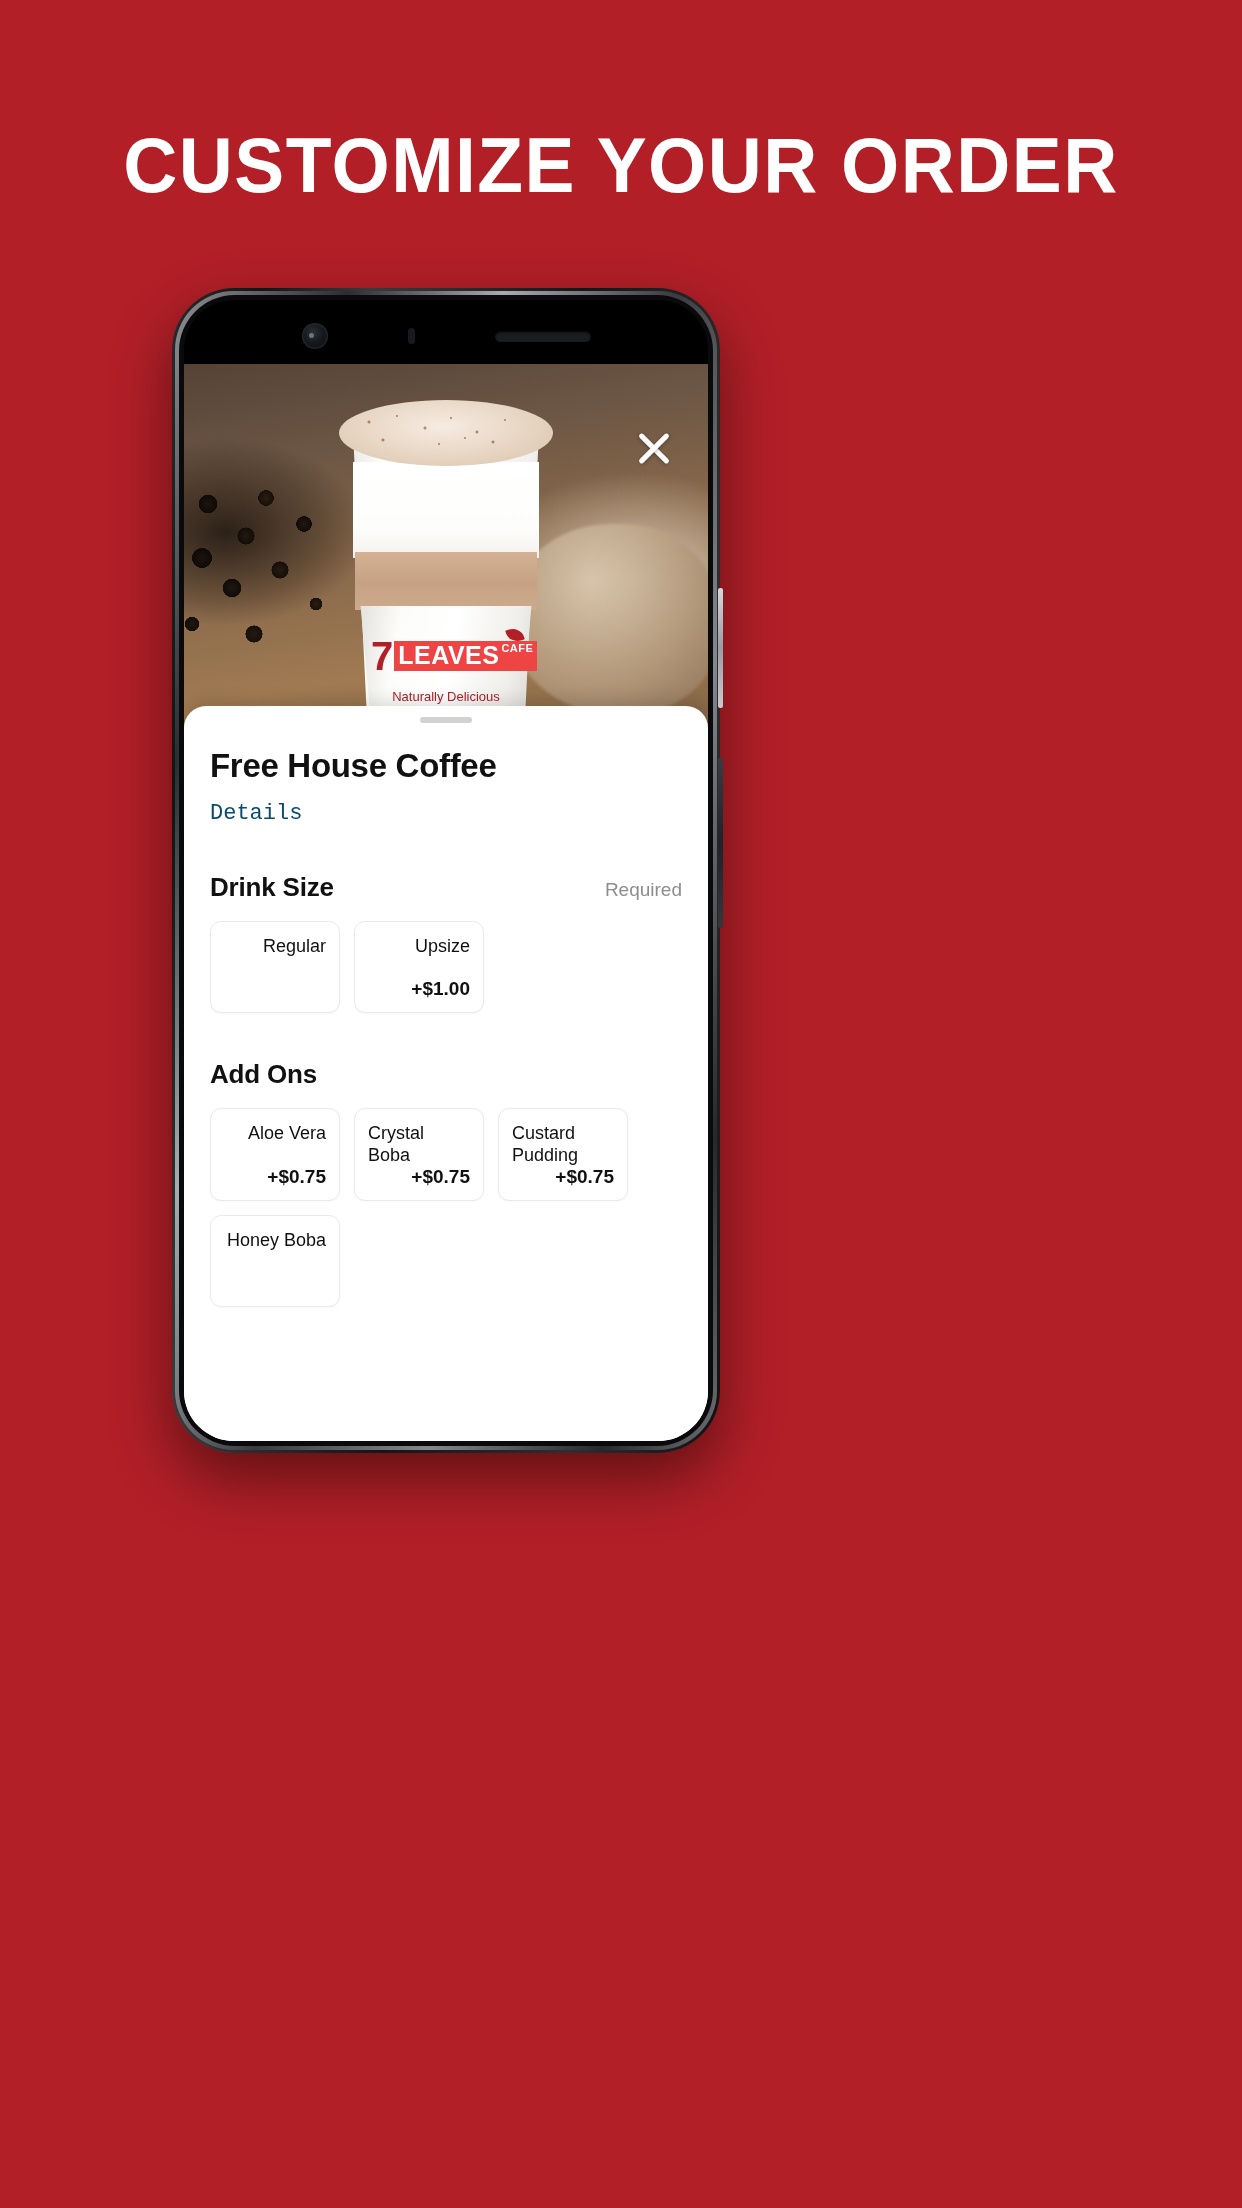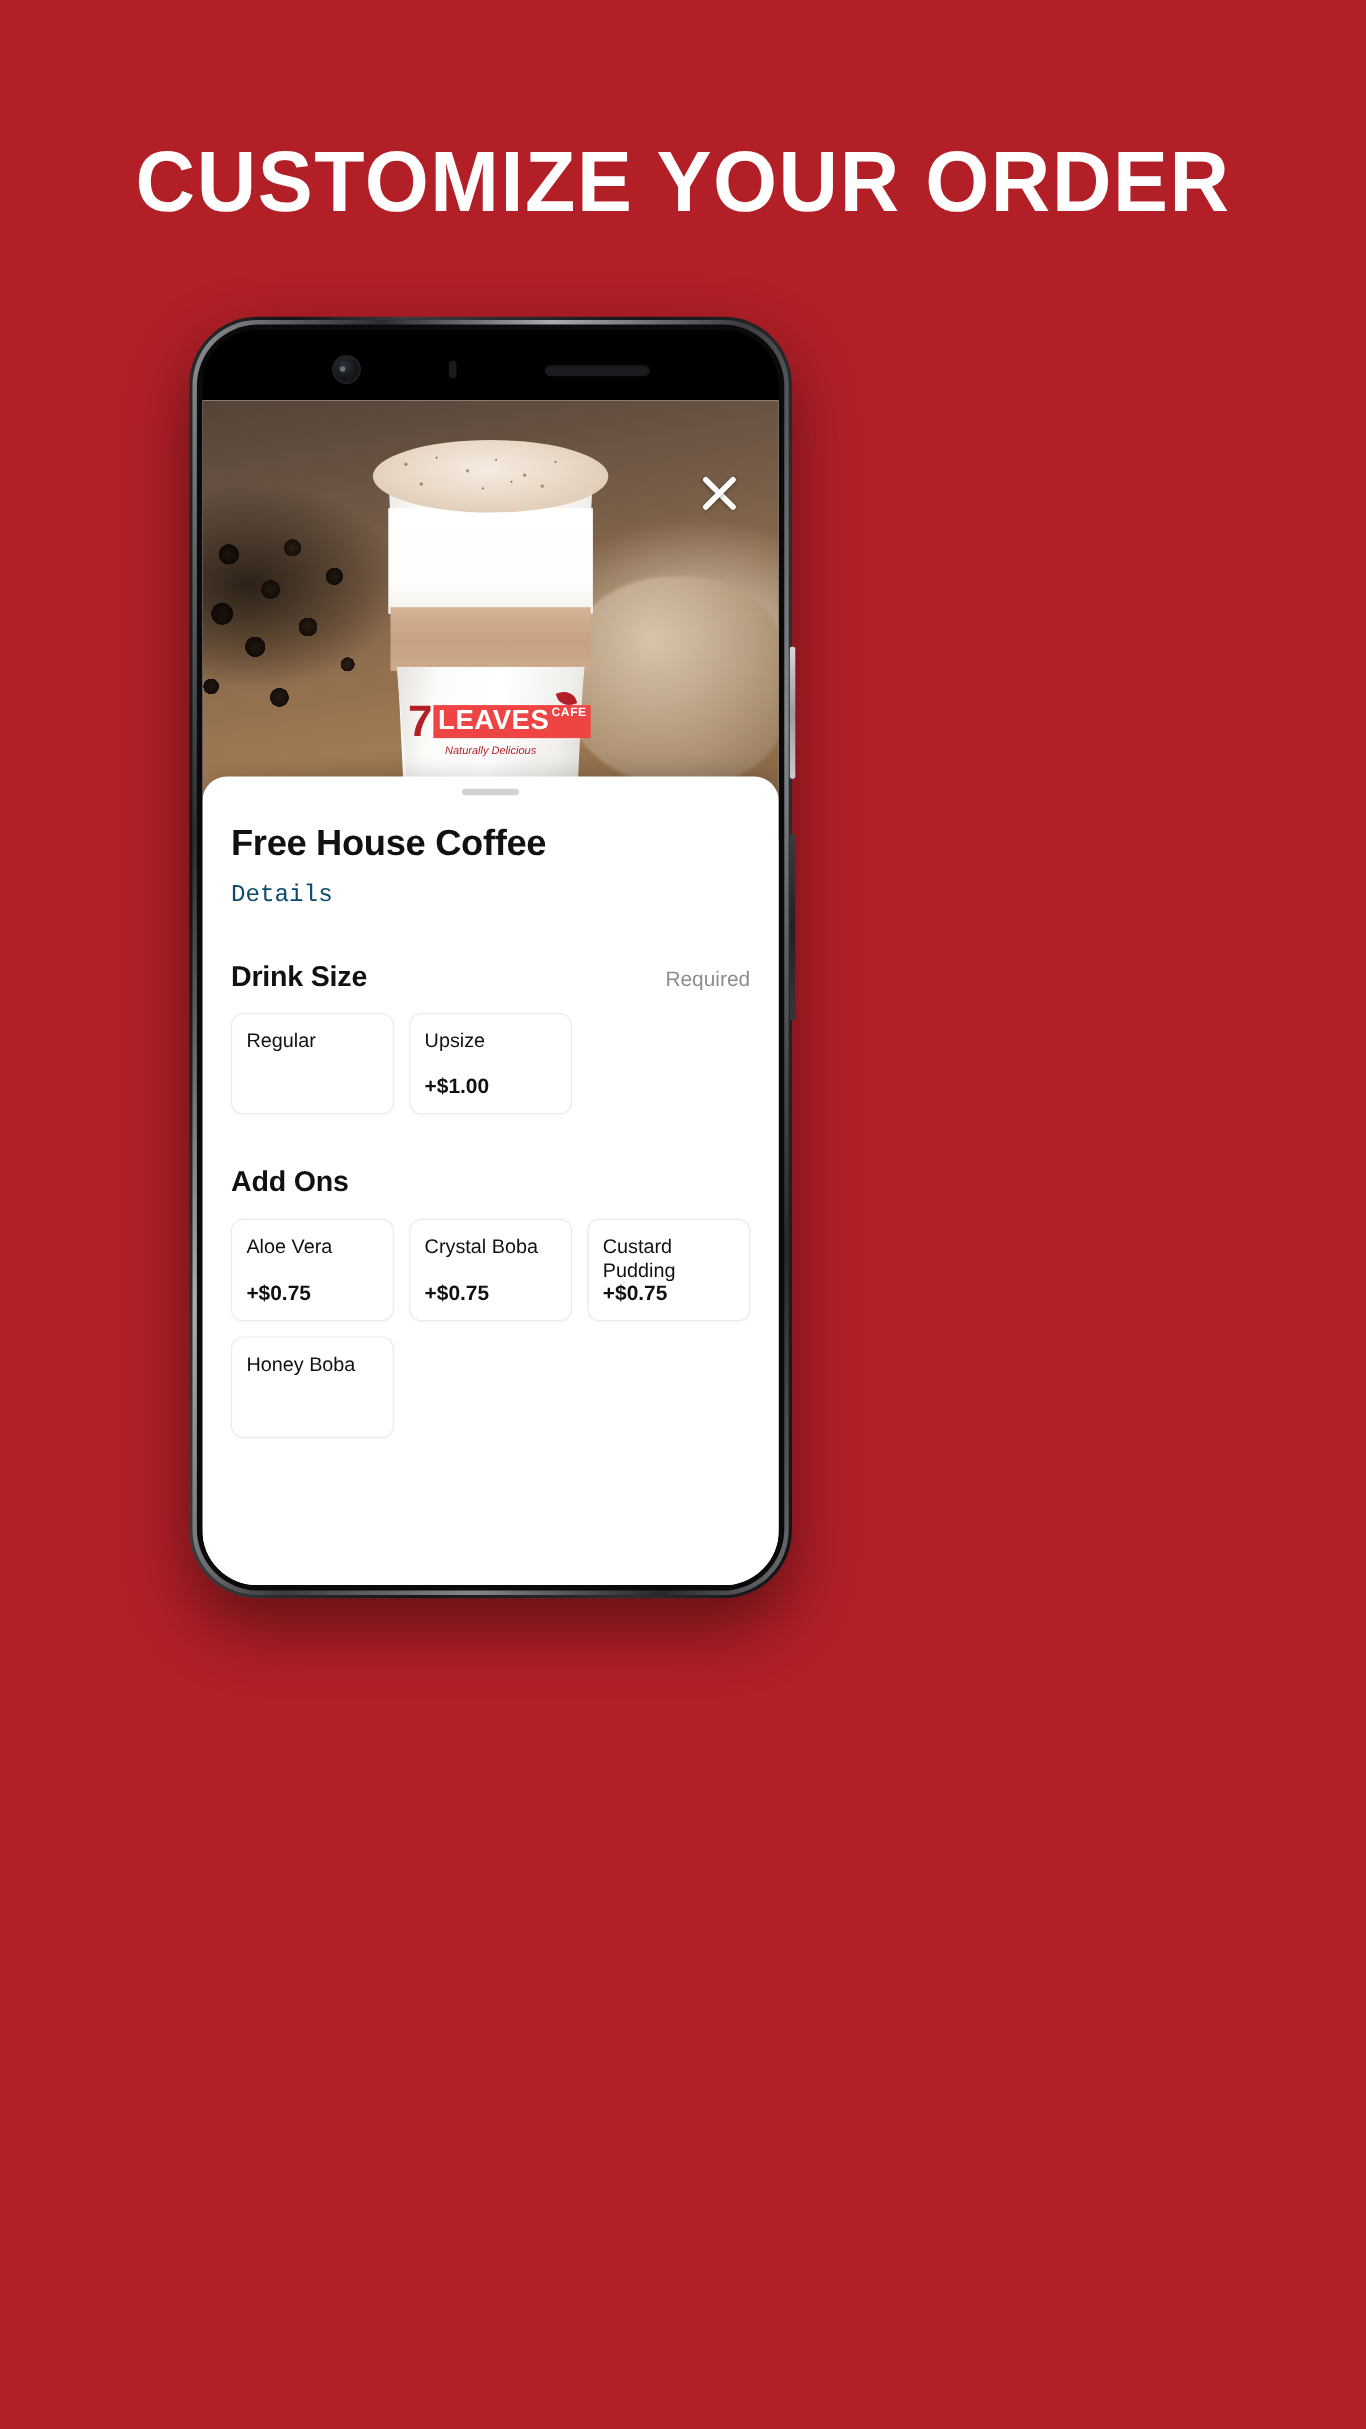--- a/index.html
+++ b/index.html
@@ -256,23 +256,22 @@
     font-size: 25px;
     letter-spacing: 0.5px;
     padding: 2px 4px 3px 4px;
     font-weight: 700;
     display: inline-flex;
     gap: 2px;
   }
   .logo-cafe { font-size: 11px; letter-spacing: 0.5px; padding-bottom: 1px; }
   .logo-tag {
     color: #B21F27;
-    font-size: 10px;
-    margin-top: 5px;
-    font-style: italic;
+    font-size: 13px;
+    margin-top: 17px;
   }
 
   
   .statusbar {
     position: absolute;
     top: 0; left: 0; right: 0;
     height: 60px;
     z-index: 8;
     display: flex;
     align-items: center;
@@ -403,31 +402,32 @@
     color: #8d8d92;
   }
 
   .opt-grid {
     display: flex;
     flex-wrap: wrap;
     gap: 14px;
     margin-top: 18px;
   }
   .opt-card {
-    width: 148px;
+    width: 130px;
     min-height: 92px;
     border: 1px solid #eaeaea;
     border-radius: 11px;
     background: #fff;
     box-shadow: 0 1px 2px rgba(0,0,0,0.03);
     padding: 14px 13px 12px 13px;
     display: flex;
     flex-direction: column;
     justify-content: flex-start;
     cursor: pointer;
+    align-items: flex-end;
   }
   .opt-name {
     font-size: 18px;
     color: #111;
     line-height: 1.2;
   }
   .opt-price {
     margin-top: auto;
     font-size: 19px;
     font-weight: 700;

